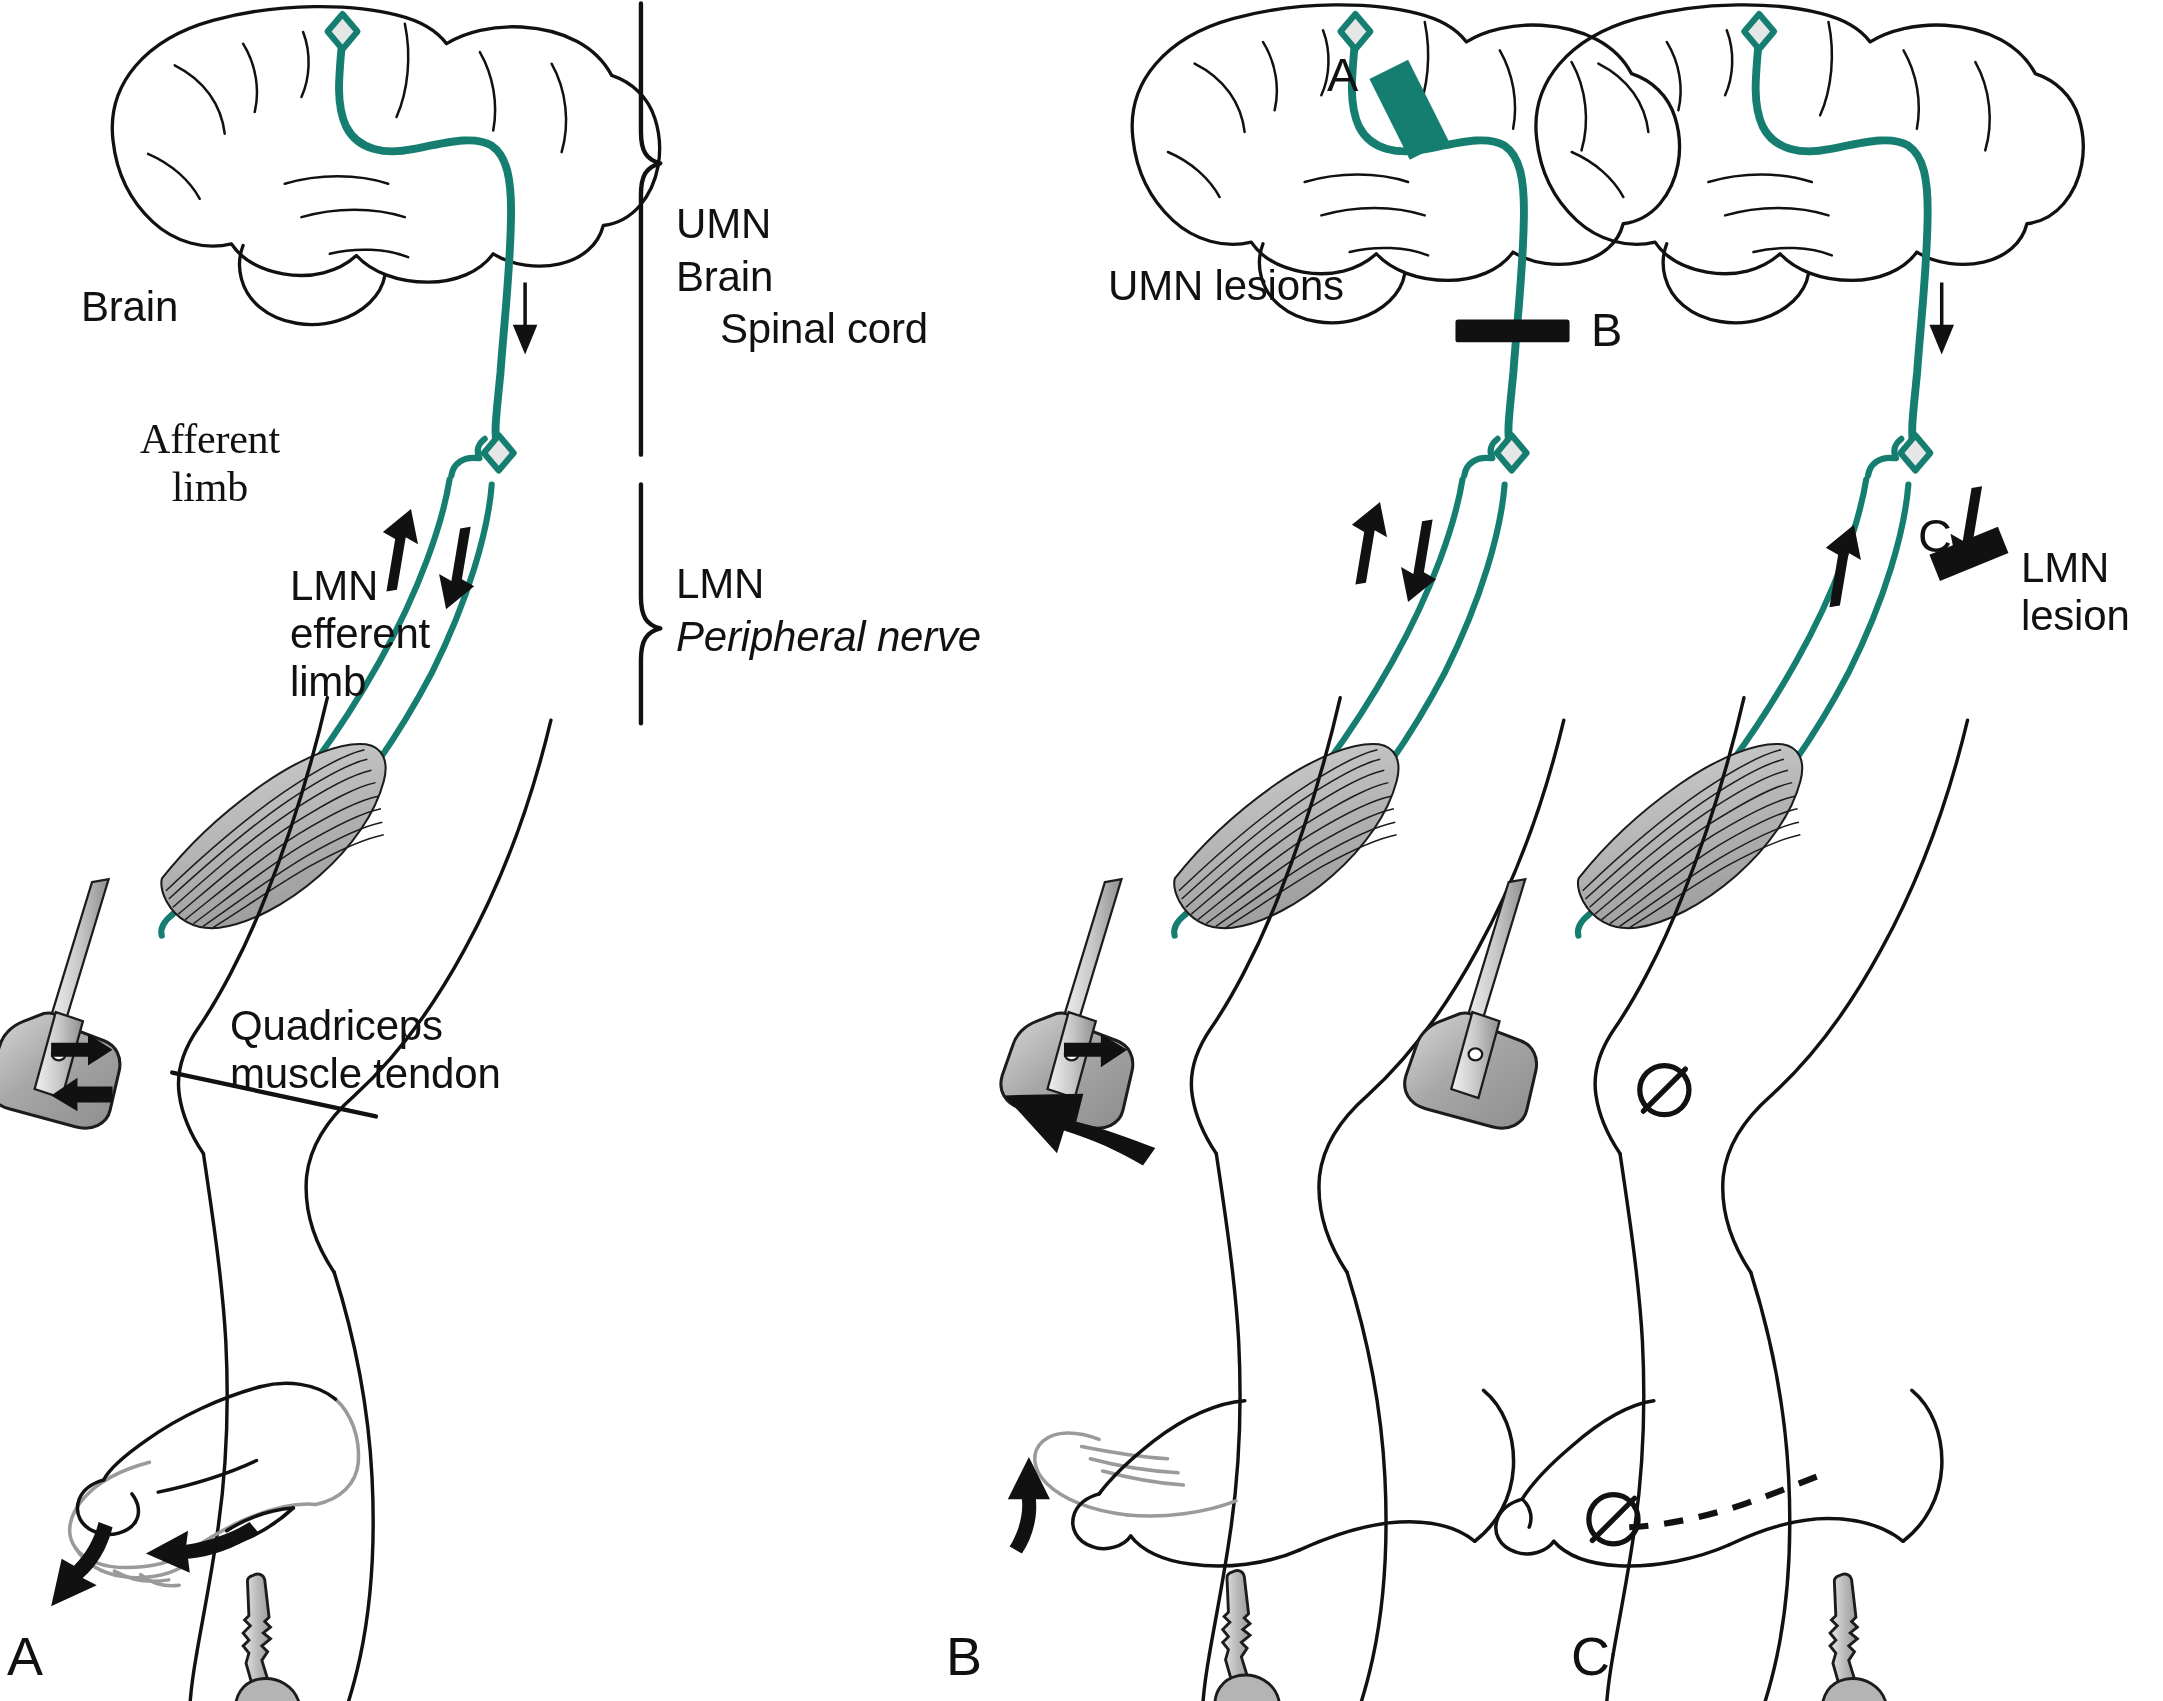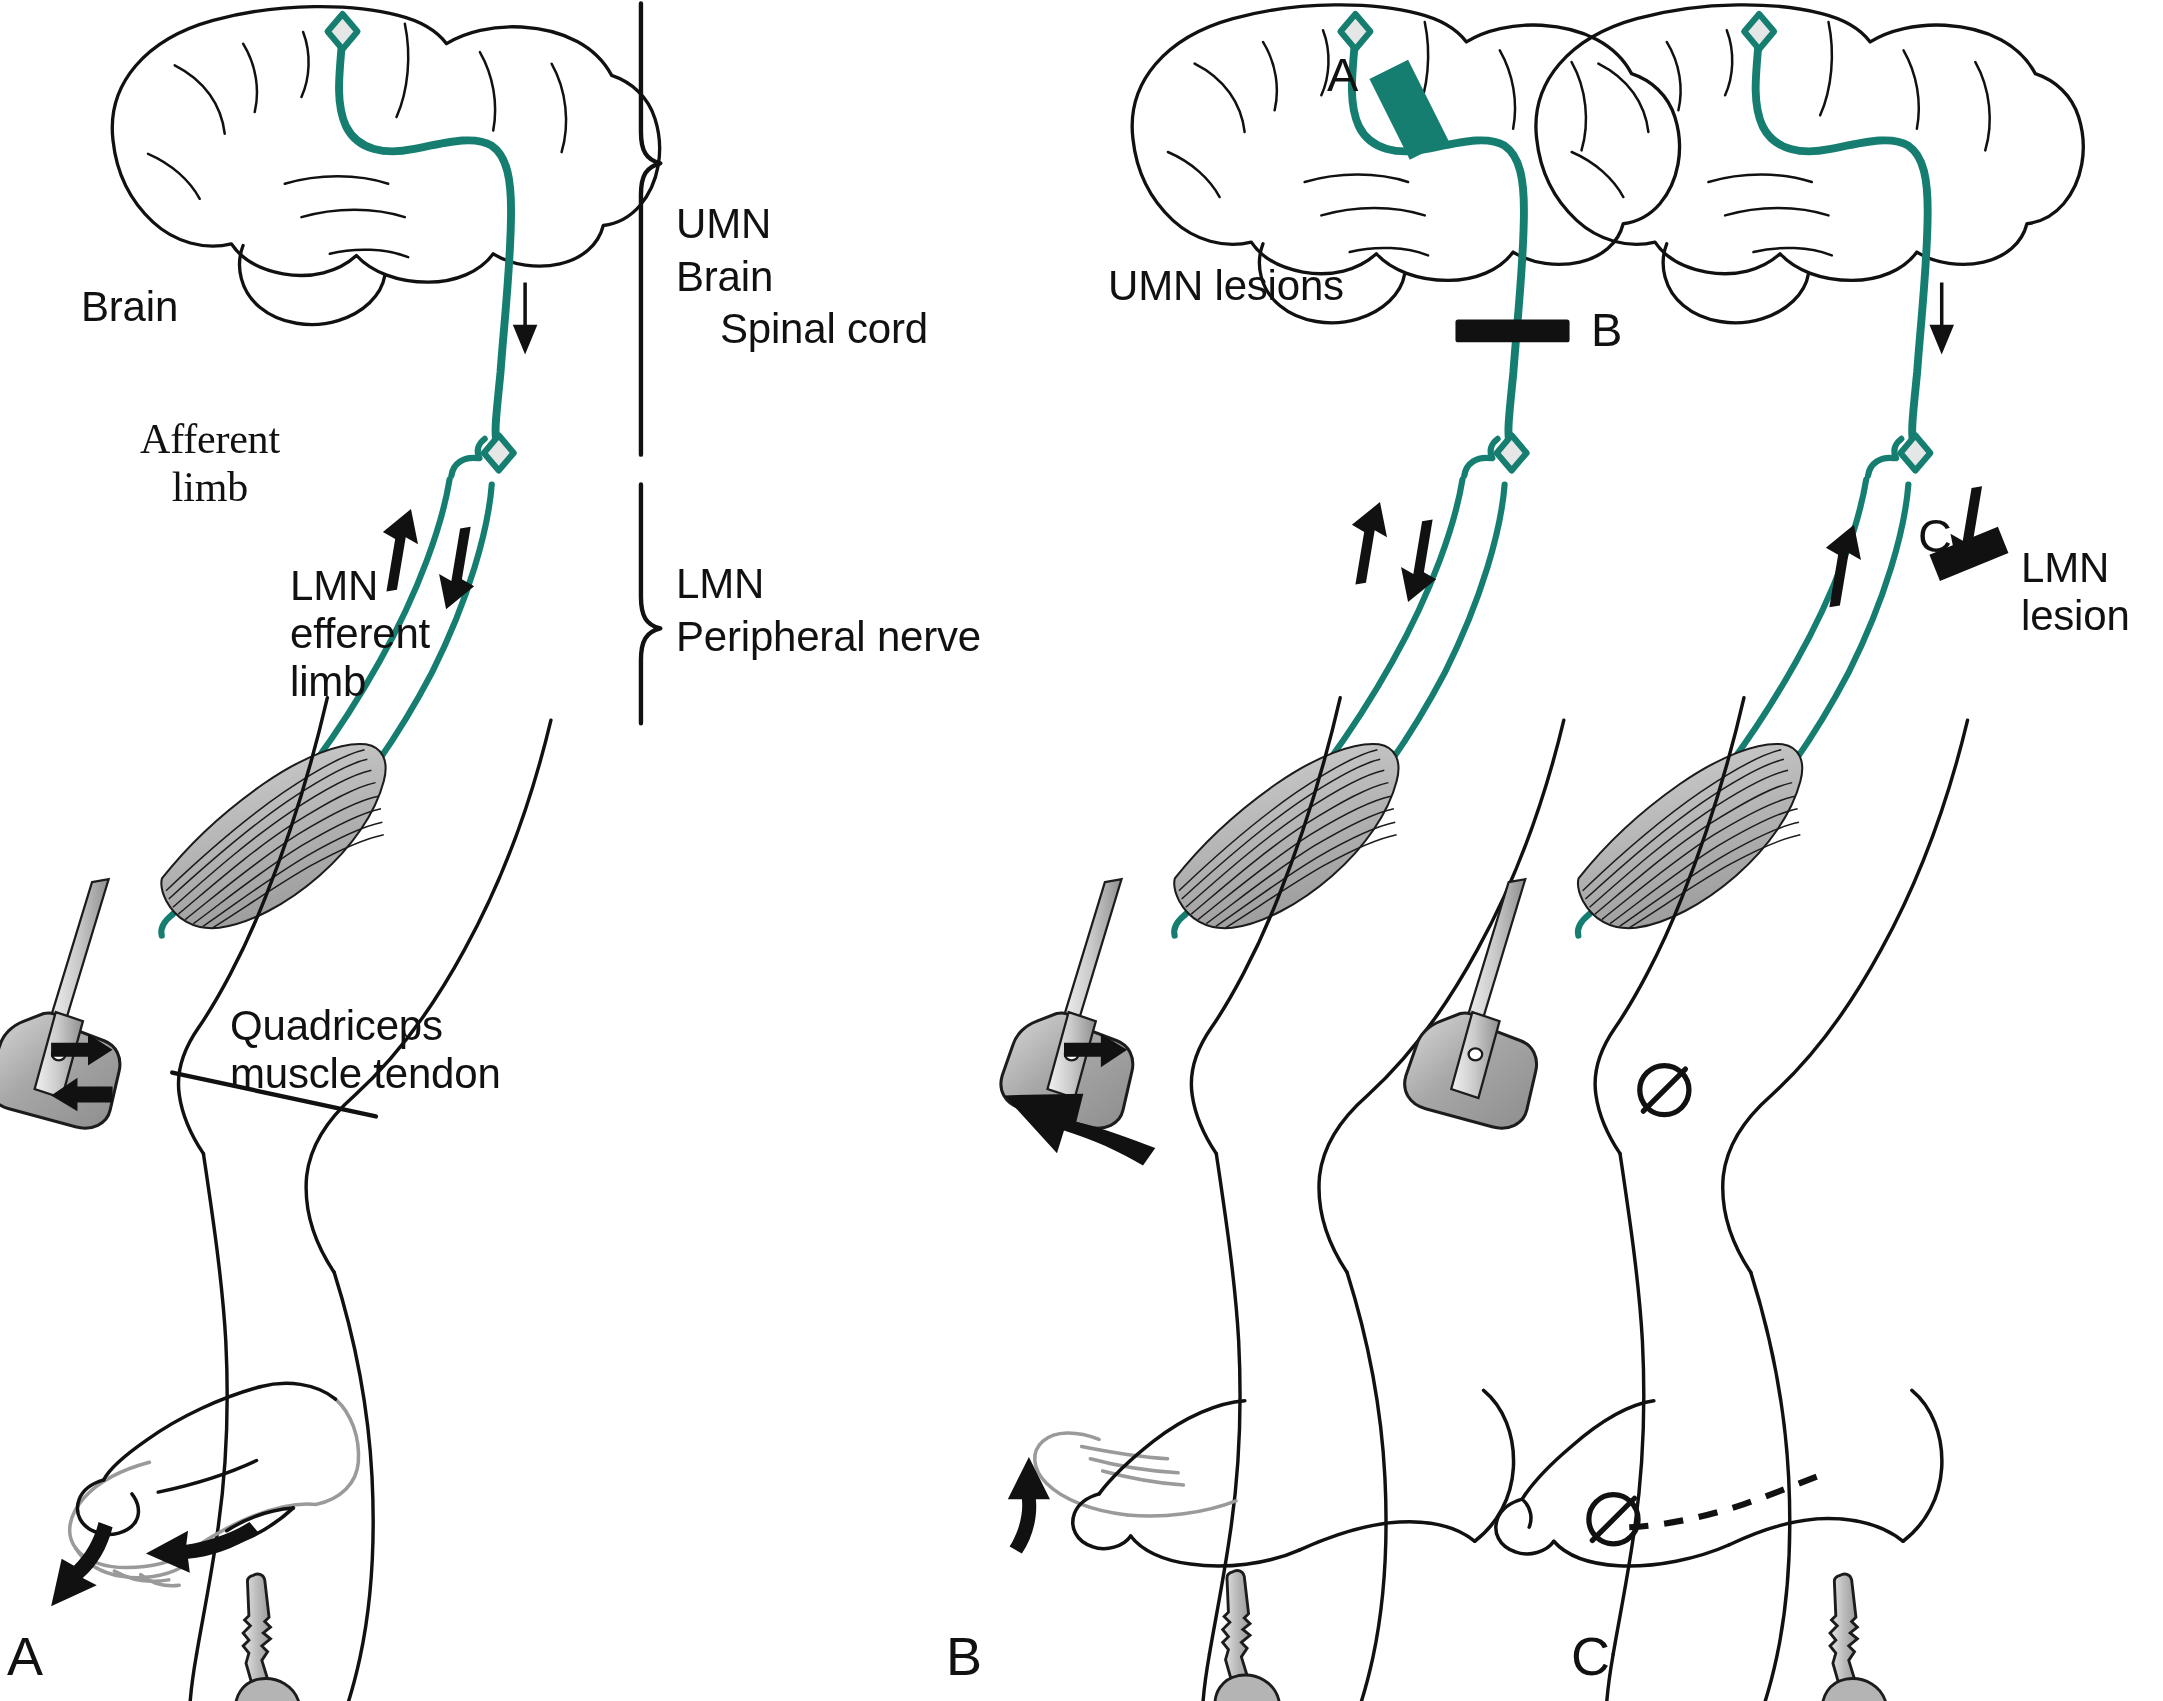--- a/index.html
+++ b/index.html
@@ -487,21 +487,21 @@
 limb</div>
 
   <div class="label label-lg" style="left:230px; top:961px;margin-top:41px;">Quadriceps
 muscle tendon</div>
 
   <div class="label label-lg" style="left:676px; top:200px;">UMN</div>
   <div class="label label-lg" style="left:676px; top:253px;">Brain</div>
   <div class="label label-lg" style="left:676px; top:305px;margin-left:44px;">Spinal cord</div>
 
   <div class="label label-lg" style="left:676px; top:560px;">LMN</div>
-  <div class="label label-lg" style="left:676px; top:613px;">Peripheral nerve</div>
+  <div class="label label-lg" style="left:676px; top:613px;font-style:italic;">Peripheral nerve</div>
 
   <div class="label label-lg" style="left:1108px; top:262px;">UMN lesions</div>
 
   <div class="label lesion-letter" style="left:1327px; top:48px;">A</div>
 
   <div class="label lesion-letter" style="left:1591px; top:303px;">B</div>
 
   <div class="label lesion-letter" style="left:1918px; top:509px;">C</div>
 
   <div class="label label-lg" style="left:2021px; top:544px;">LMN

